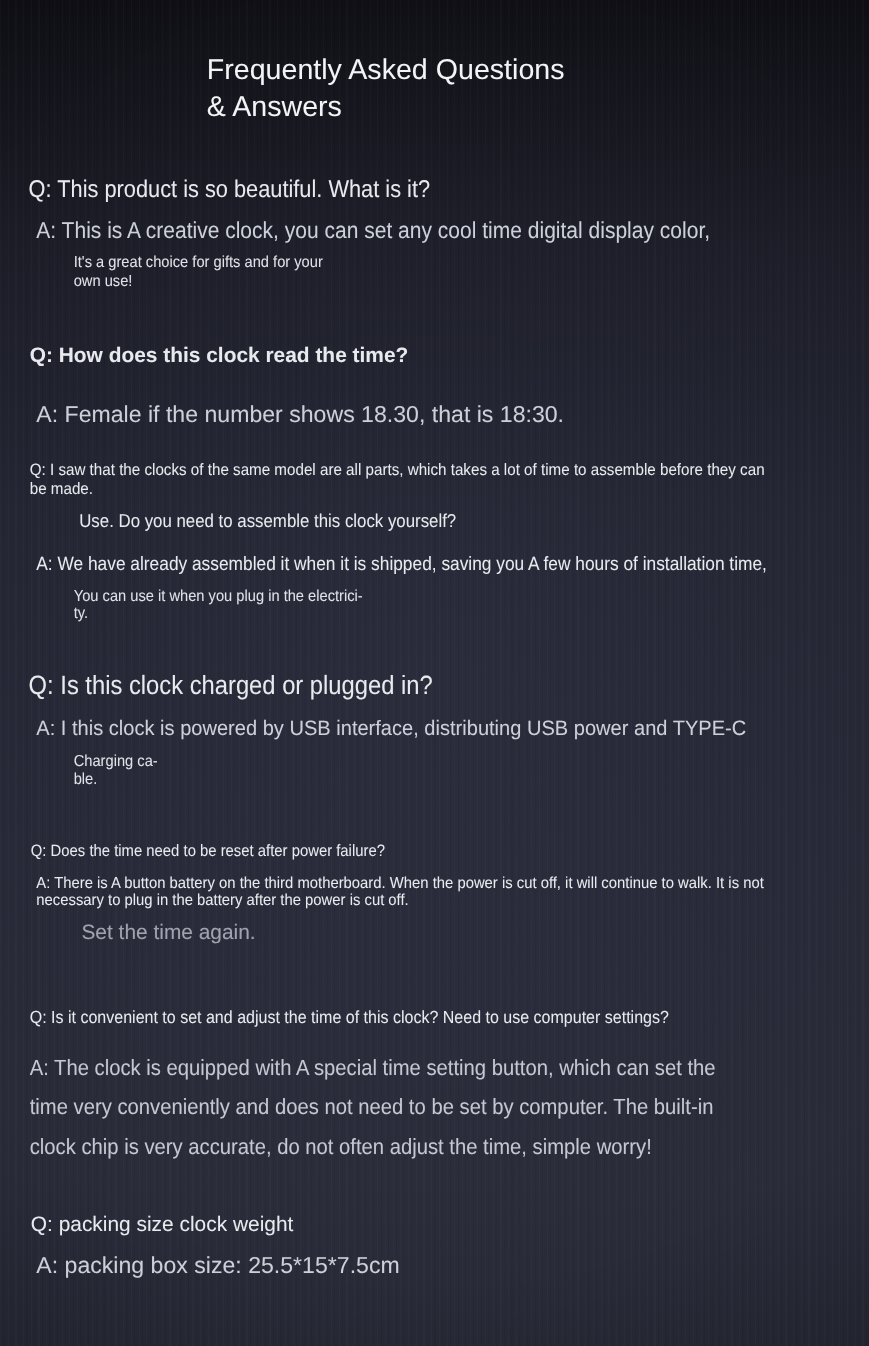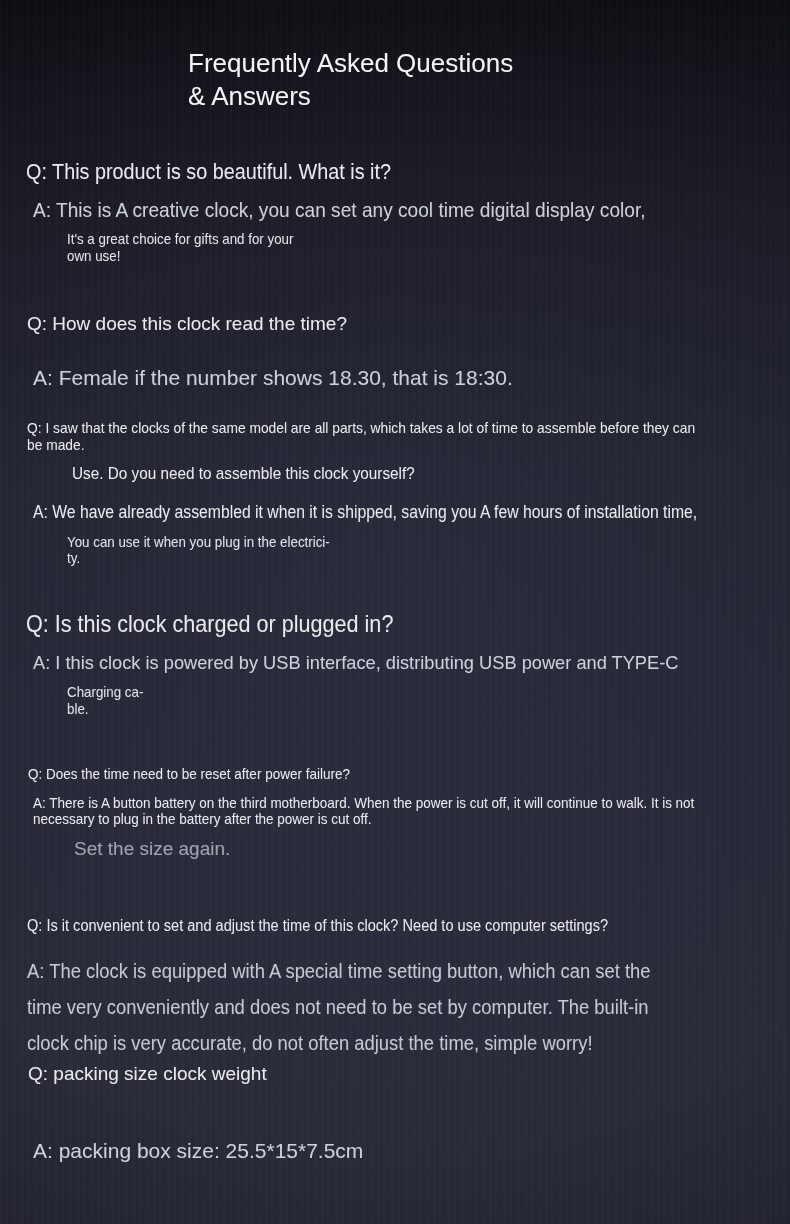--- a/index.html
+++ b/index.html
@@ -32,40 +32,40 @@
   .dim  { color: #ccd0d8; }
   .dim2 { color: #c4c8d0; }
   .muted { color: #9fa3ae; }
 
   .title   { left: 188px; top: 47px;  font-size: 26px; line-height: 33px; color: #f3f4f6; }
 
   .q1      { left: 26px;  top: 159px; font-size: 22px; transform: scaleX(0.90); }
   .a1      { left: 33px;  top: 198px; font-size: 21px; transform: scaleX(0.91); }
   .note1   { left: 67px;  top: 231px; font-size: 14.5px; line-height: 17px; transform: scaleX(0.92); color: #dfe2e7; }
 
-  .q2      { left: 27px;  top: 313px; font-size: 19px; }
+  .q2      { left: 27px;  top: 313px; font-size: 19px; font-weight: bold; }
   .a2      { left: 33px;  top: 350px; font-size: 21px; margin-top: 16px; }
 
   .q3      { left: 27px;  top: 420px; font-size: 15px; line-height: 16.5px; transform: scaleX(0.92); }
   .use3    { left: 72px;  top: 464px; font-size: 17px; transform: scaleX(0.90); }
   .a3      { left: 33px;  top: 502px; font-size: 17.5px; transform: scaleX(0.90); }
   .note3   { left: 67px;  top: 534px; font-size: 14.5px; line-height: 16px; transform: scaleX(0.92); color: #dfe2e7; }
 
   .q4      { left: 26px;  top: 610px; font-size: 24px; transform: scaleX(0.90); }
   .a4      { left: 33px;  top: 652px; font-size: 19px; transform: scaleX(0.96); }
   .note4   { left: 67px;  top: 684px; font-size: 14.5px; line-height: 17px; transform: scaleX(0.92); color: #dfe2e7; }
 
   .q5      { left: 28px;  top: 765px; font-size: 15px; transform: scaleX(0.90); }
   .a5      { left: 33px;  top: 796px; font-size: 14.5px; line-height: 15.5px; transform: scaleX(0.93); }
   .set5    { left: 74px;  top: 838px; font-size: 19px; }
 
   .q6      { left: 27px;  top: 917px; font-size: 16px; transform: scaleX(0.91); }
   .a6      { left: 27px;  top: 953px; font-size: 20px; line-height: 36px; transform: scaleX(0.92); }
 
-  .q7      { left: 28px;  top: 1063px; font-size: 19px; }
+  .q7      { left: 28px;  top: 1103px; font-size: 19px; }
   .a7      { left: 33px;  top: 1139px; font-size: 21px; text-align: center; }
 </style>
 </head>
 <body>
 
 <div class="canvas">
 
   <div class="txt title">Frequently Asked Questions
 &amp; Answers</div>
 
@@ -85,21 +85,21 @@
 ty.</div>
 
   <div class="txt q4">Q: Is this clock charged or plugged in?</div>
   <div class="txt a4 dim">A: I this clock is powered by USB interface, distributing USB power and TYPE-C</div>
   <div class="txt note4">Charging ca-
 ble.</div>
 
   <div class="txt q5">Q: Does the time need to be reset after power failure?</div>
   <div class="txt a5">A: There is A button battery on the third motherboard. When the power is cut off, it will continue to walk. It is not
 necessary to plug in the battery after the power is cut off.</div>
-  <div class="txt set5 muted">Set the size again.</div>
+  <div class="txt set5 muted">Set the time again.</div>
 
   <div class="txt q6">Q: Is it convenient to set and adjust the time of this clock? Need to use computer settings?</div>
   <div class="txt a6 dim2">A: The clock is equipped with A special time setting button, which can set the
 time very conveniently and does not need to be set by computer. The built-in
 clock chip is very accurate, do not often adjust the time, simple worry!</div>
 
   <div class="txt q7">Q: packing size clock weight</div>
   <div class="txt a7 dim">A: packing box size: 25.5*15*7.5cm</div>
 
 </div>

